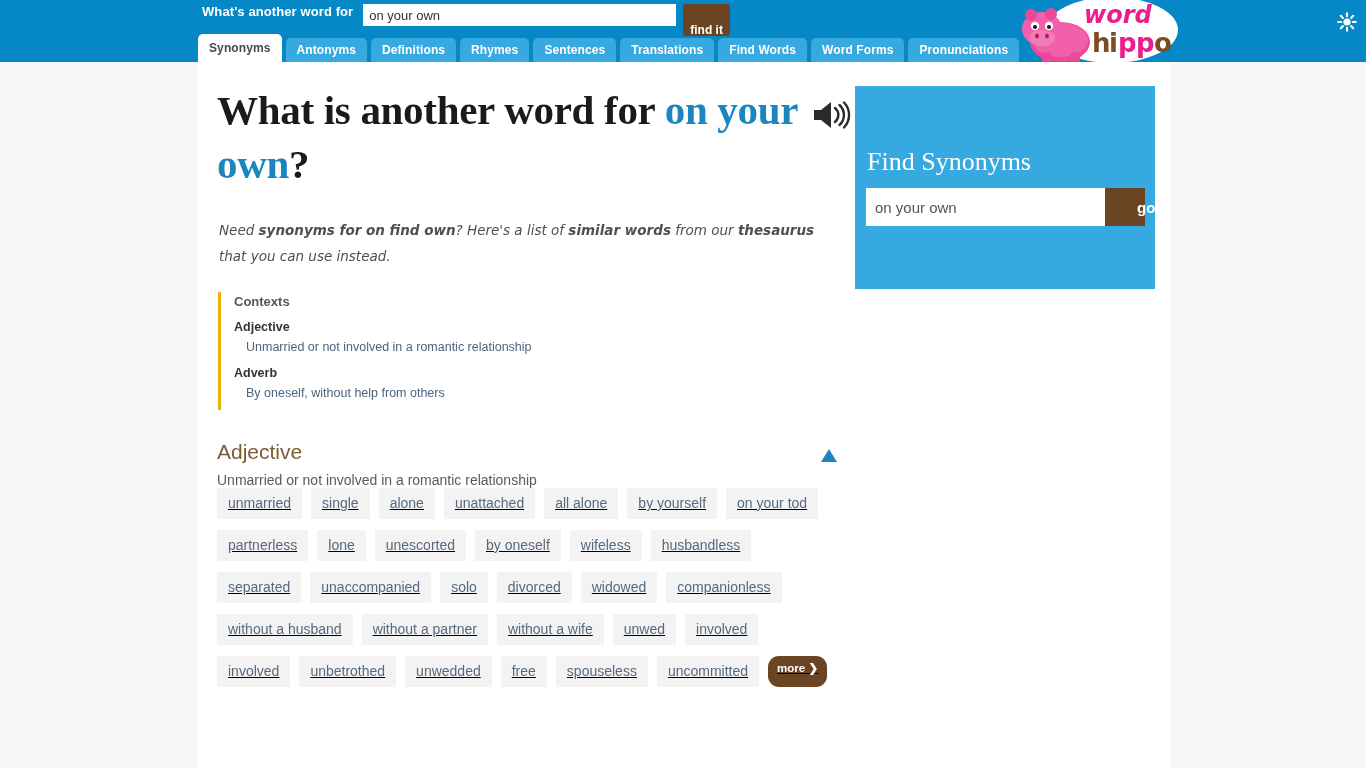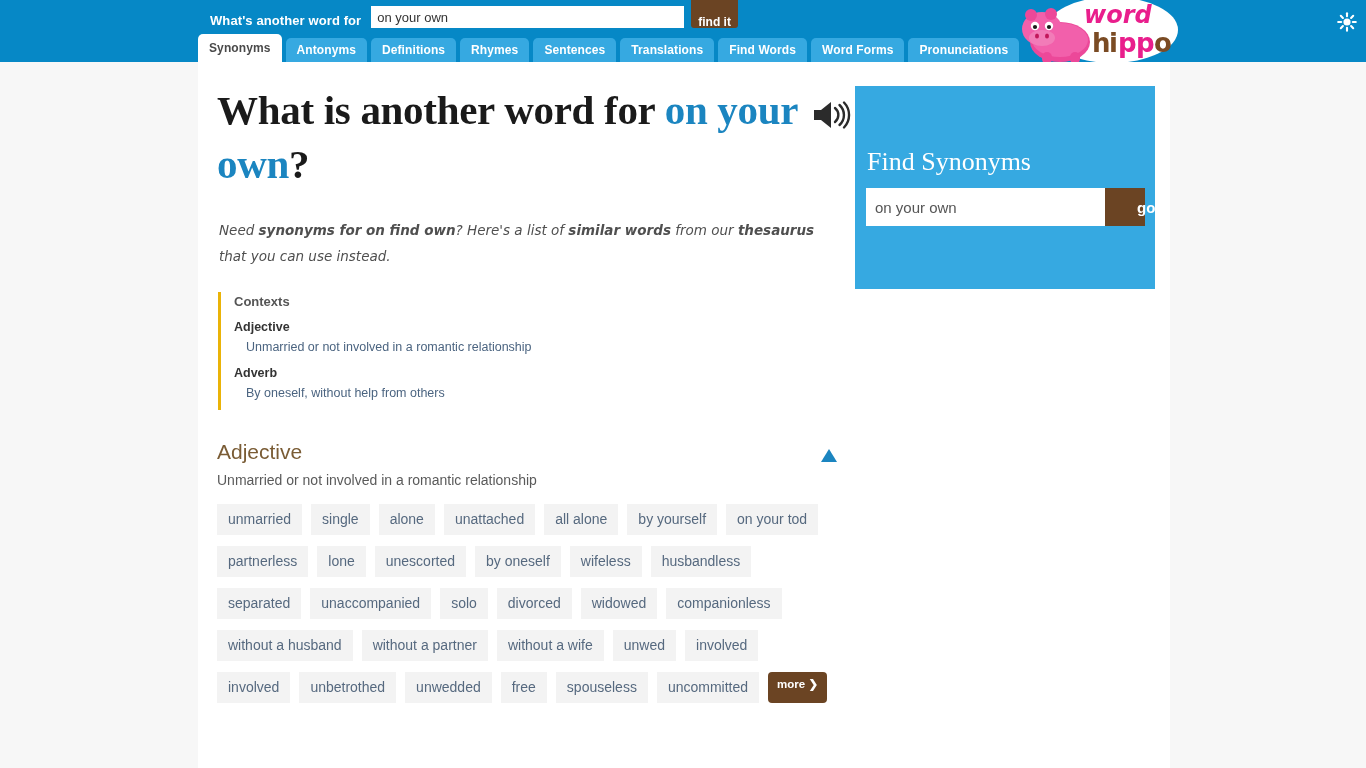--- a/index.html
+++ b/index.html
@@ -19,24 +19,24 @@
     width: 1366px; height: 62px;
     background: #0688c6;
   }
   .topbar-inner {
     position: absolute;
     left: 198px; top: 0;
     width: 972px; height: 62px;
   }
   .search-row {
     position: absolute;
-    left: 12px; top: 4px;
+    left: 4px; top: 4px;
     height: 24px;
     display: flex;
-    align-items: flex-end;
+    align-items: flex-start;
   }
   .search-label {
     color: #ffffff;
     font-size: 13px;
     font-weight: bold;
     margin-right: 10px;
     white-space: nowrap;
     letter-spacing: 0.1px;
   }
   .search-input {
@@ -201,41 +201,42 @@
     right: 0; top: 9px;
     width: 0; height: 0;
     border-left: 8px solid transparent;
     border-right: 8px solid transparent;
     border-bottom: 13px solid #1b85c0;
     cursor: pointer;
   }
 
   
   .chips {
-    margin-top: 16px;
+    margin-top: 0;
     display: flex;
     flex-wrap: wrap;
     width: 622px;
+    text-decoration: underline;
   }
   .chip {
     background: #f3f3f3;
     color: #56697f;
     font-size: 14px;
     padding: 7px 11px 8px 11px;
     margin: 0 9px 11px 0;
     white-space: nowrap;
     cursor: pointer;
     line-height: 16px;
   }
   .chip.more {
     background: #6b4423;
     color: #ffffff;
     font-size: 11.5px;
     font-weight: bold;
-    border-radius: 4px;
+    border-radius: 11px;
     padding: 6px 9px 7px 9px;
     line-height: 13px;
   }
 
   
   .sidebar {
     position: absolute;
     left: 657px; top: 24px;
     width: 300px;
     height: 203px;

